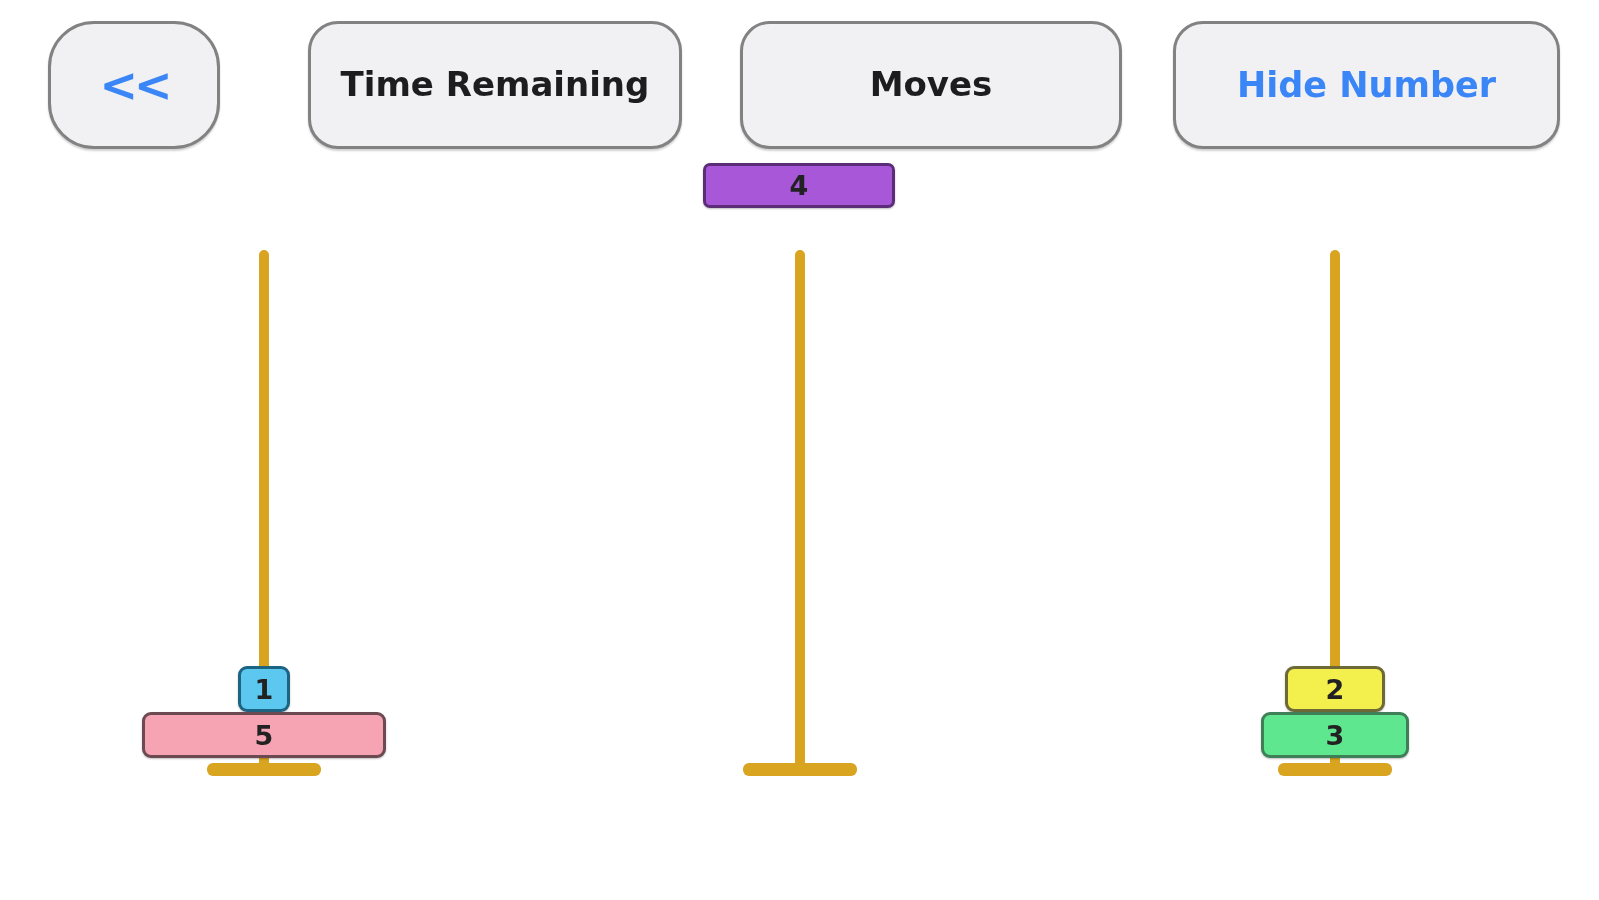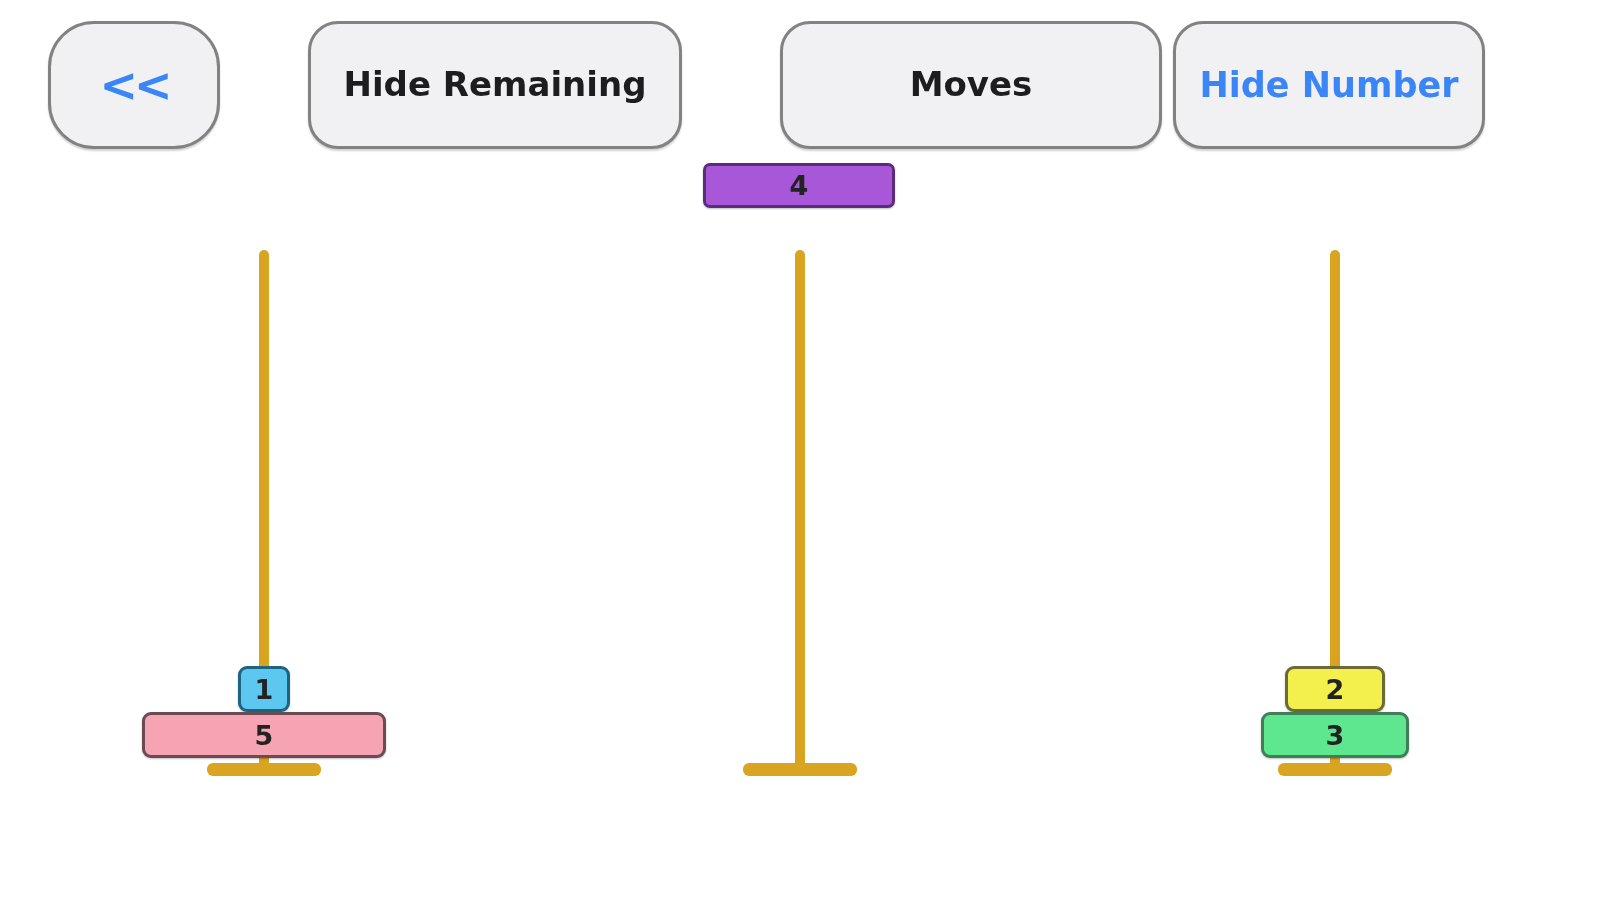--- a/index.html
+++ b/index.html
@@ -31,22 +31,22 @@
     font-weight: bold;
     color: var(--text_dark, #1d1d1f);
     line-height: 1.1;
     white-space: nowrap;
   }
   .blue-text { color: var(--accent_blue, #3b86f6) !important; }
 
   #back-btn   { left: 48px;   top: 21px; width: 172px; height: 128px; border-radius: 46px; }
   #back-btn .line { font-size: 46px; letter-spacing: -4px; }
   #time-panel { left: 308px;  top: 21px; width: 374px; height: 128px; }
-  #moves-panel{ left: 740px;  top: 21px; width: 382px; height: 128px; margin-left: 40px; }
-  #hide-btn   { left: 1173px; top: 21px; width: 312px; height: 128px; }
+  #moves-panel{ left: 740px;  top: 21px; width: 382px; height: 128px; }
+  #hide-btn   { left: 1173px; top: 21px; width: 387px; height: 128px; }
   #hide-btn .line { font-size: 35px; }
 
   
   .pole {
     position: absolute;
     top: 250px;
     width: 10px;
     height: 520px;
     background: var(--peg, #d9a41f);
     border-radius: 5px;
@@ -94,21 +94,21 @@
 </head>
 <body>
 
 <div id="stage">
 
   <div class="pill" id="back-btn">
     <div class="line blue-text">&lt;&lt;</div>
   </div>
 
   <div class="pill" id="time-panel">
-    <div class="line">Hide Remaining</div>
+    <div class="line">Time Remaining</div>
   </div>
 
   <div class="pill" id="moves-panel">
     <div class="line">Moves</div>
   </div>
 
   <div class="pill" id="hide-btn">
     <div class="line blue-text">Hide Number</div>
   </div>
 

